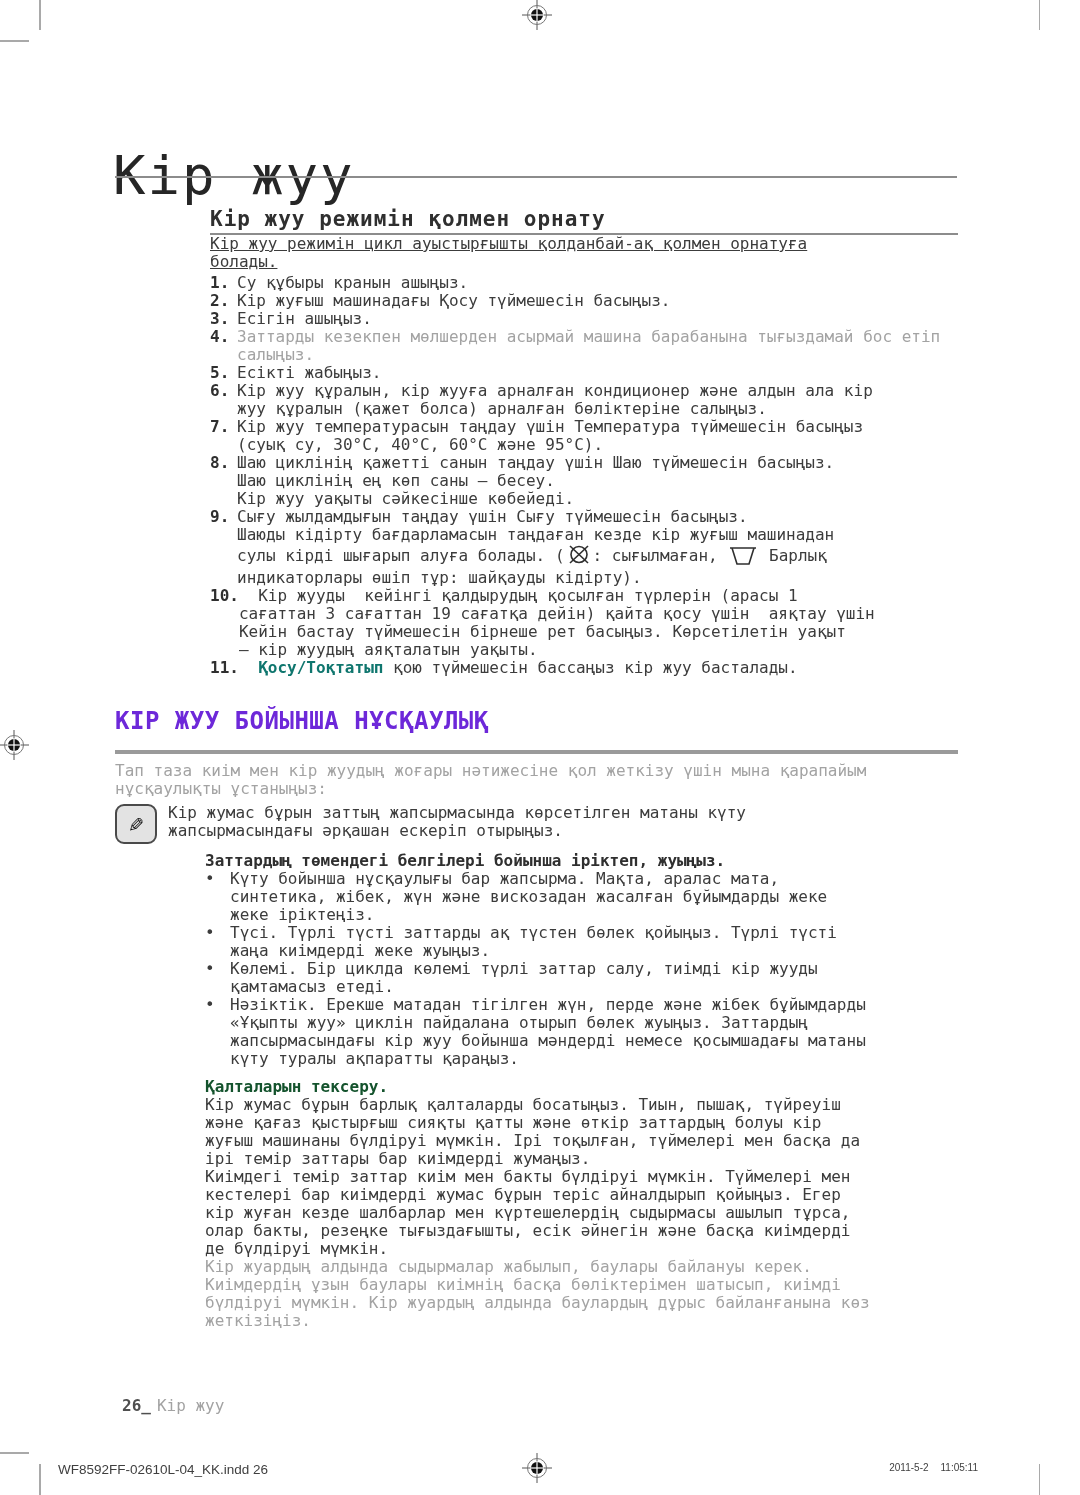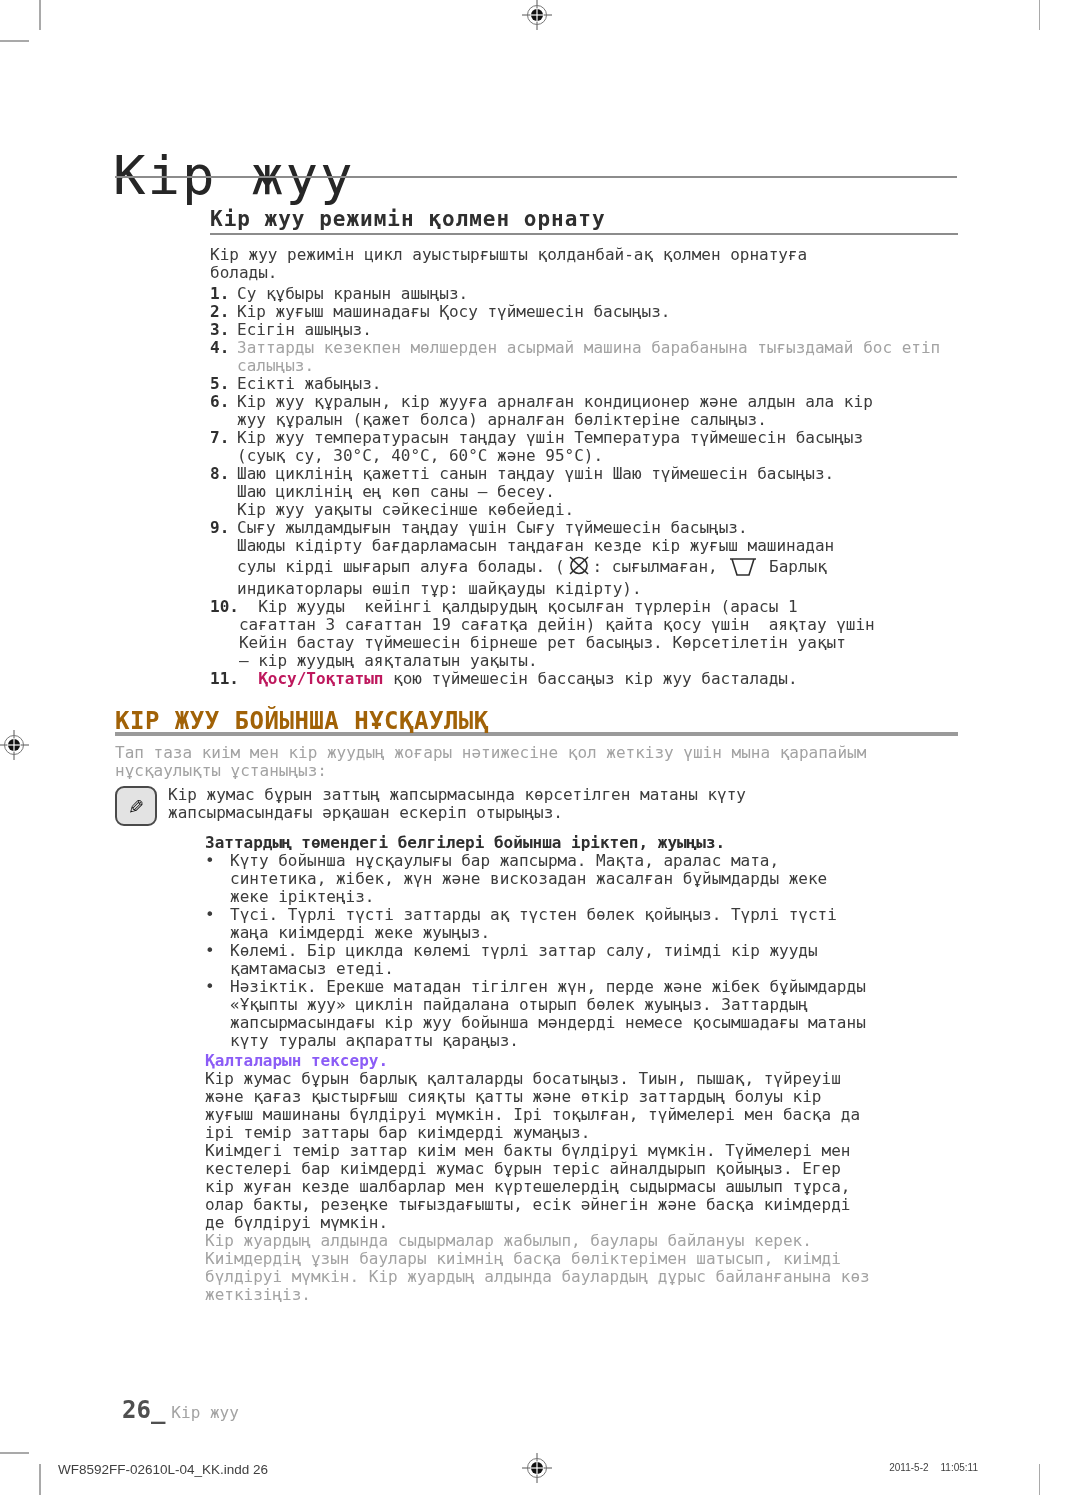--- a/index.html
+++ b/index.html
@@ -12,46 +12,46 @@
   .reg{position:absolute;width:30px;height:30px;}
   
   .doc-title{position:absolute;left:113px;top:108px;font-size:54px;font-weight:400;
              color:#262626;letter-spacing:2px;line-height:64px;}
   .title-rule{position:absolute;left:115px;top:176px;width:842px;height:2px;background:#8c8c8c;}
   
   .sec1{position:absolute;left:210px;top:210px;width:748px;}
   .h2a{font-size:21px;font-weight:bold;color:#2f2f2f;letter-spacing:1px;
        border-bottom:2px solid #8c8c8c;padding-bottom:5px;}
   .body-txt{font-size:16px;line-height:18px;}
-  .intro1{margin-top:11px;}
+  .intro1{text-decoration:underline;}
   .steps{margin-top:3px;}
   .step{display:flex;}
   .num{min-width:27px;font-weight:bold;color:#2f2f2f;flex:none;}
   .stext{flex:1;}
   .muted{color:#a3a3a3;}
   .licon{display:inline-block;vertical-align:-4px;margin:0 2px;}
   
   .sec2{position:absolute;left:115px;top:712px;width:843px;}
-  .h2b{font-size:24px;font-weight:bold;color:#a16207;letter-spacing:0.5px;
-       border-bottom:4px solid #9a9a9a;padding-bottom:2px;}
+  .h2b{font-size:24px;font-weight:bold;color:#6d28d9;letter-spacing:0.5px;
+       border-bottom:4px solid #9a9a9a;padding-bottom:20px;}
   .intro2{margin-top:8px;}
   .noterow{display:flex;margin-top:6px;align-items:flex-start;}
   .note-box{flex:none;width:38px;height:36px;border:2px solid #4a4a4a;border-radius:9px;
             background:#e3e3e3;display:flex;align-items:center;justify-content:center;
             font-size:24px;color:#111;margin-right:11px;transform:none;}
   .note-box span{display:inline-block;transform:scaleX(-1);}
   .indent{margin-left:90px;}
   .sort-title{margin-top:8px;font-weight:bold;color:#2f2f2f;}
   .brow{display:flex;margin-top:0px;}
   .bullet{min-width:25px;flex:none;}
-  .pockets-title{font-weight:bold;color:#8b5cf6;margin-top:2px;}
+  .pockets-title{font-weight:bold;color:#14532d;margin-top:10px;}
   .para{margin:0;}
   
   .page-footer{position:absolute;left:122px;top:1396px;}
-  .pnum{font-size:24px;font-weight:bold;color:#4f4f4f;}
+  .pnum{font-size:16px;font-weight:bold;color:#4f4f4f;}
   .plabel{font-size:16px;color:#a3a3a3;margin-left:6px;}
   .print-left{position:absolute;left:58px;top:1462px;font-family:"Liberation Sans",sans-serif;
               font-size:13.5px;color:#3f3f3f;}
   .print-right{position:absolute;right:62px;top:1462px;font-family:"Liberation Sans",sans-serif;
                font-size:10px;color:#3f3f3f;}
   .print-right span{margin-left:12px;}
 </style>
 </head>
 <body>
 
@@ -167,21 +167,21 @@
       </div>
       <div class="step">
         <span class="num">10.</span>
         <div class="stext pre">  Кір жууды  кейінгі қалдырудың қосылған түрлерін (арасы 1
 сағаттан 3 сағаттан 19 сағатқа дейін) қайта қосу үшін  аяқтау үшін
 Кейін бастау түймешесін бірнеше рет басыңыз. Көрсетілетін уақыт
 – кір жуудың аяқталатын уақыты.</div>
       </div>
       <div class="step">
         <span class="num">11.</span>
-        <div class="stext"><span class="pre">  </span><span class="pre" style="font-weight:bold;color:#be185d;">Қосу/Тоқтатып</span><span class="pre"> қою түймешесін бассаңыз кір жуу басталады.</span></div>
+        <div class="stext"><span class="pre">  </span><span class="pre" style="font-weight:bold;color:#0f766e;">Қосу/Тоқтатып</span><span class="pre"> қою түймешесін бассаңыз кір жуу басталады.</span></div>
       </div>
     </div>
   </div>
 
   <div class="sec2 body-txt">
     <div class="h2b">КІР ЖУУ БОЙЫНША НҰСҚАУЛЫҚ</div>
     <div class="intro2 pre muted">Тап таза киім мен кір жуудың жоғары нәтижесіне қол жеткізу үшін мына қарапайым
 нұсқаулықты ұстаныңыз:</div>
     <div class="noterow">
       <div class="note-box">

